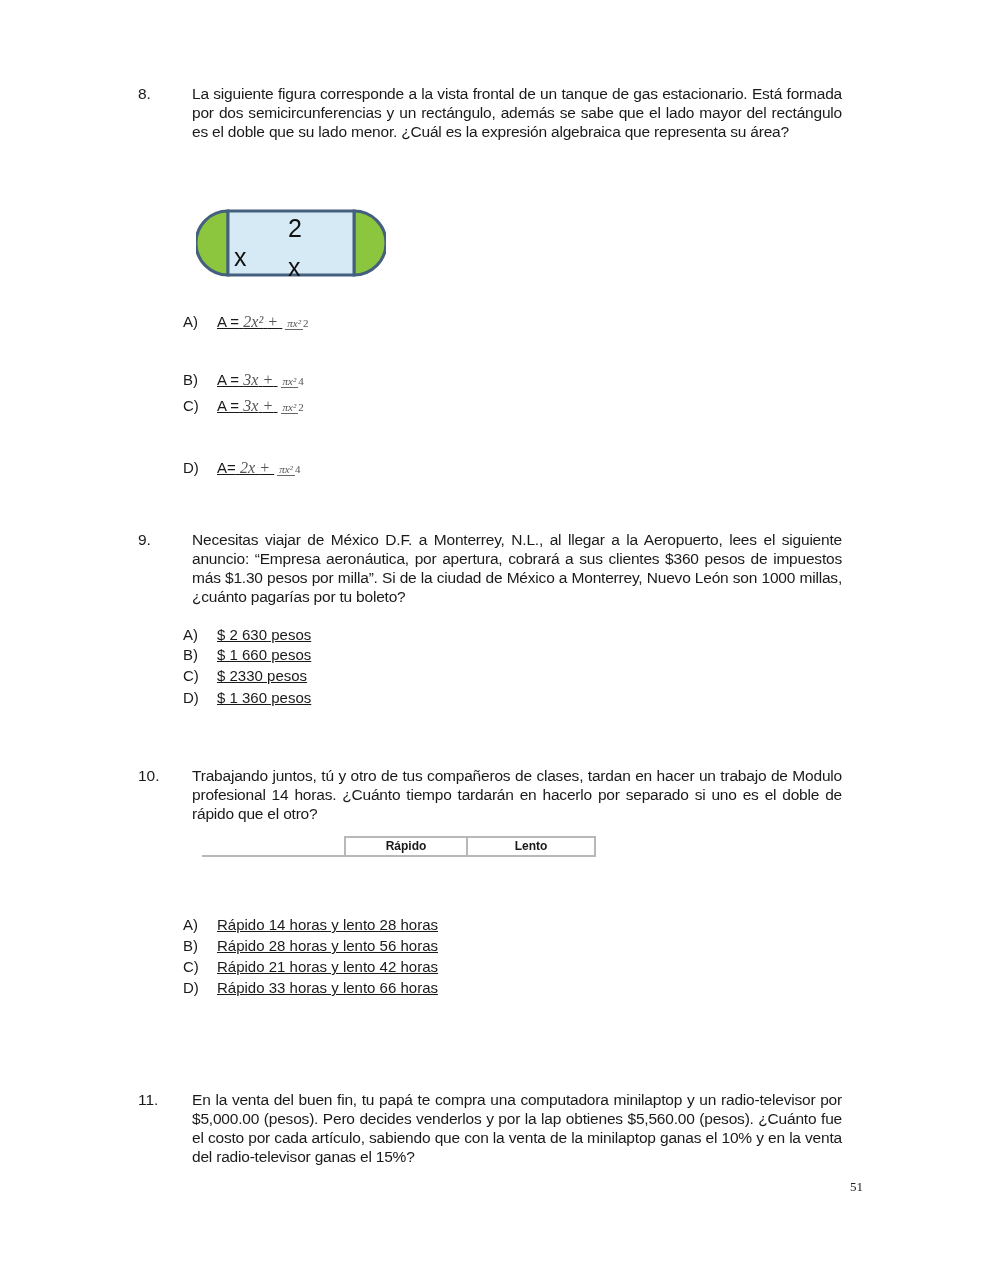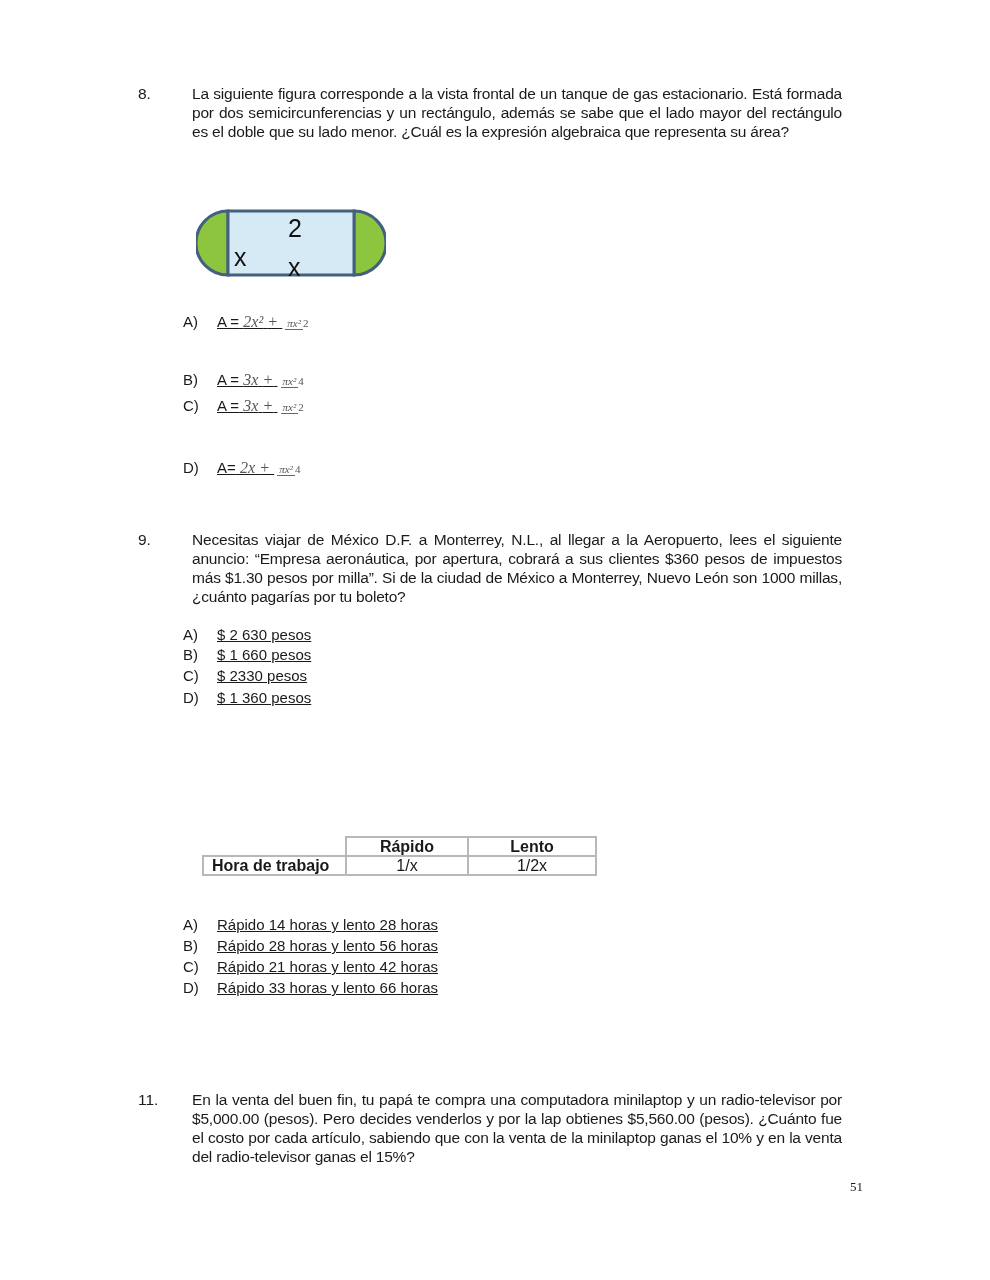--- a/index.html
+++ b/index.html
@@ -14,21 +14,21 @@
   .opt { position: absolute; left: 0; white-space: nowrap; line-height: 20px; text-decoration: underline; }
   .opt .lbl { display: inline-block; width: 34px; }
   .math { font-family: "Liberation Serif", serif; font-style: italic; color: #555; font-size: 16px; }
   .frac { display: inline-flex; flex-direction: row; align-items: center; vertical-align: middle;
           font-family: "Liberation Serif", serif; font-style: italic; color: #555; font-size: 11px;
           line-height: 12px; margin-left: 3px; }
   .frac .num { border-bottom: 1px solid #666; padding: 0 2px; }
   .frac .den { font-style: normal; }
   .tank { position: absolute; left: 196px; top: 209px; width: 190px; height: 68px; }
   table.t { position: absolute; left: 202px; top: 836px; border-collapse: collapse;
-            font-size: 16px; }
+            font-size: 12px; }
   table.t td { border: 2px solid #b8b8b8; height: 17px; padding: 0 8px; line-height: 17px; }
   table.t td.blank { border-top: none; border-left: none; }
   .pagenum { position: absolute; left: 850px; top: 1179px; font-size: 13px;
              font-family: Liberation Serif, serif; }
 </style>
 </head>
 <body>
 
 <div class="page">
 
@@ -89,32 +89,31 @@
     <span class="q-num">9.</span>
     <div class="q-text">Necesitas viajar de México D.F. a Monterrey, N.L., al llegar a la Aeropuerto, lees el siguiente anuncio: “Empresa aeronáutica, por apertura, cobrará a sus clientes $360 pesos de impuestos más $1.30 pesos por milla”. Si de la ciudad de México a Monterrey, Nuevo León son 1000 millas, ¿cuánto pagarías por tu boleto?</div>
   </div>
   <div class="opts" style="top:0;">
     <div class="opt" style="top:625px;"><span class="lbl">A)</span><span>$ 2 630 pesos</span></div>
     <div class="opt" style="top:645px;"><span class="lbl">B)</span><span>$ 1 660 pesos</span></div>
     <div class="opt" style="top:666px;"><span class="lbl">C)</span><span>$ 2330 pesos</span></div>
     <div class="opt" style="top:688px;"><span class="lbl">D)</span><span>$ 1 360 pesos</span></div>
   </div>
 
+  <div class="q" style="top:766px;">
+    <span class="q-num">10.</span>
+    <div class="q-text">Trabajando juntos, tú y otro de tus compañeros de clases, tardan en hacer un trabajo de Modulo profesional 14 horas. ¿Cuánto tiempo tardarán en hacerlo por separado si uno es el doble de rápido que el otro?</div>
+  </div>
 
   <table class="t">
     <tbody>
         <tr>
       <td class="blank" style="width:126px;"></td>
       <td style="width:104px; text-align:center; font-weight:bold;">Rápido</td>
       <td style="width:110px; text-align:center; font-weight:bold;">Lento</td>
-    </tr>
-    <tr>
-      <td style="font-weight:bold;">Hora de trabajo</td>
-      <td style="text-align:center;">1/x</td>
-      <td style="text-align:center;">1/2x</td>
     </tr>
   </tbody>
     </table>
 
   <div class="opts" style="top:0;">
     <div class="opt" style="top:915px;"><span class="lbl">A)</span><span>Rápido 14 horas y lento 28 horas</span></div>
     <div class="opt" style="top:936px;"><span class="lbl">B)</span><span>Rápido 28 horas y lento 56 horas</span></div>
     <div class="opt" style="top:957px;"><span class="lbl">C)</span><span>Rápido 21 horas y lento 42 horas</span></div>
     <div class="opt" style="top:978px;"><span class="lbl">D)</span><span>Rápido 33 horas y lento 66 horas</span></div>
   </div>

